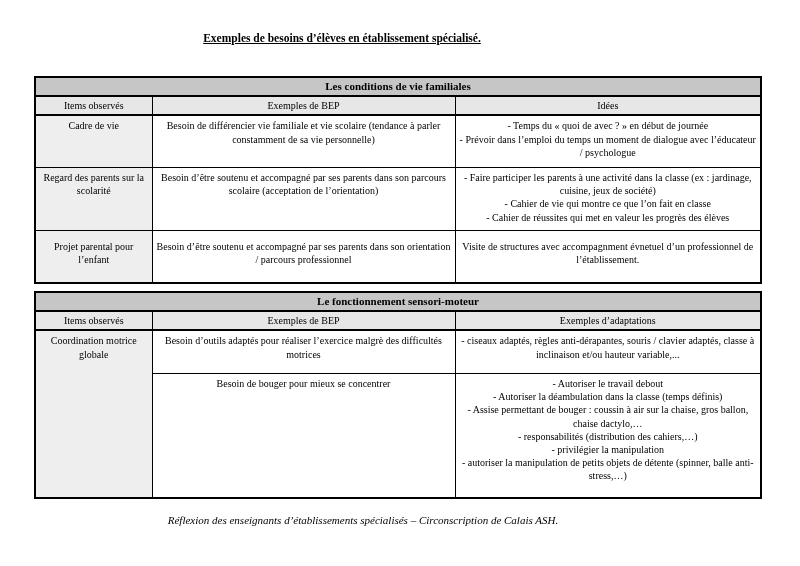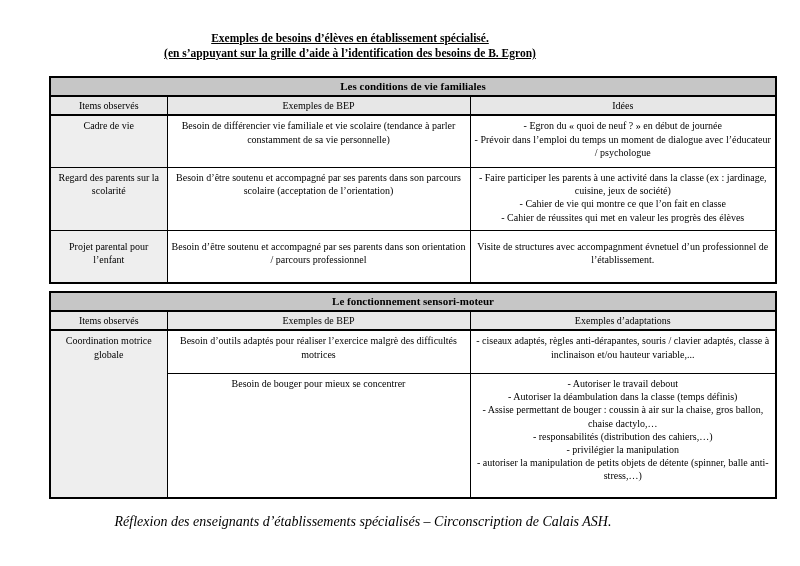--- a/index.html
+++ b/index.html
@@ -13,33 +13,33 @@
     position: relative;
     font-family: "Liberation Serif", serif;
     color: #000000;
     --band-bg: #c6c6c6;
     --head-bg: #e7e7e7;
     --item-bg: #eeeeee;
   }
   .doc-title {
     position: absolute;
     top: 31px;
-    left: 8px;
+    left: 0;
     width: 684px;
     text-align: center;
     font-weight: bold;
     font-size: 11.5px;
     line-height: 15px;
   }
   .doc-title .t-line {
     text-decoration: underline;
   }
   table.doc-table {
     position: absolute;
-    left: 49px;
+    left: 34px;
     width: 726px;
     border-collapse: collapse;
     table-layout: fixed;
     border: 2px solid #000;
   }
   #table1 { top: 76px; }
   #table2 { top: 291px; padding-left: 18px; }
   .doc-table td {
     border: 1px solid #000;
     font-size: 10px;
@@ -72,50 +72,49 @@
   tr.h63 { height: 63px; margin-left: 25px; }
   tr.h125 { height: 125px; }
   td.pad-more { padding-top: 9px; }
   .doc-footer {
     position: absolute;
     top: 514px;
     left: 0;
     width: 726px;
     text-align: center;
     font-style: italic;
-    font-size: 14px;
+    font-size: 11px;
   }
 </style>
 </head>
 <body style="--band-bg: #c6c6c6; --head-bg: #e7e7e7; --item-bg: #eeeeee;">
 
 <div class="doc-title">
   <div class="t-line">Exemples de besoins d’élèves en établissement spécialisé.</div>
-  <div class="t-line">(en s’appuyant sur la grille d’aide à l’identification des besoins de B. Egron)</div>
 </div>
 
 <table class="doc-table" id="table1">
   <colgroup>
     <col style="width:117px">
     <col style="width:303px">
     <col style="width:306px">
   </colgroup>
   <tbody>
       <tr class="band-row h19">
     <td colspan="3">Les conditions de vie familiales</td>
   </tr>
   <tr class="head-row h19">
     <td>Items observés</td>
     <td>Exemples de BEP</td>
     <td>Idées</td>
   </tr>
   <tr class="h52">
     <td class="item-cell">Cadre de vie</td>
     <td>Besoin de différencier vie familiale et vie scolaire (tendance à parler constamment de sa vie personnelle)</td>
-    <td>- Egron du « quoi de neuf ? » en début de journée
+    <td>- Temps du « quoi de avec ? » en début de journée
 - Prévoir dans l’emploi du temps un moment de dialogue avec l’éducateur / psychologue</td>
   </tr>
   <tr class="h63">
     <td class="item-cell">Regard des parents sur la scolarité</td>
     <td>Besoin d’être soutenu et accompagné par ses parents dans son parcours scolaire (acceptation de l’orientation)</td>
     <td>- Faire participer les parents à une activité dans la classe (ex : jardinage, cuisine, jeux de société)
 - Cahier de vie qui montre ce que l’on fait en classe
 - Cahier de réussites qui met en valeur les progrès des élèves</td>
   </tr>
   <tr class="h53">

